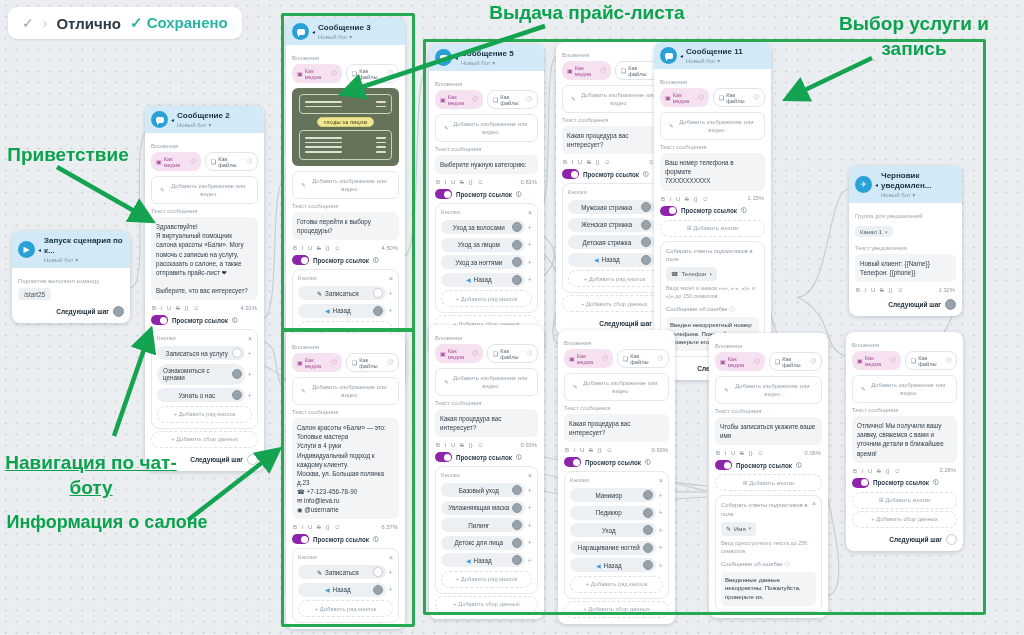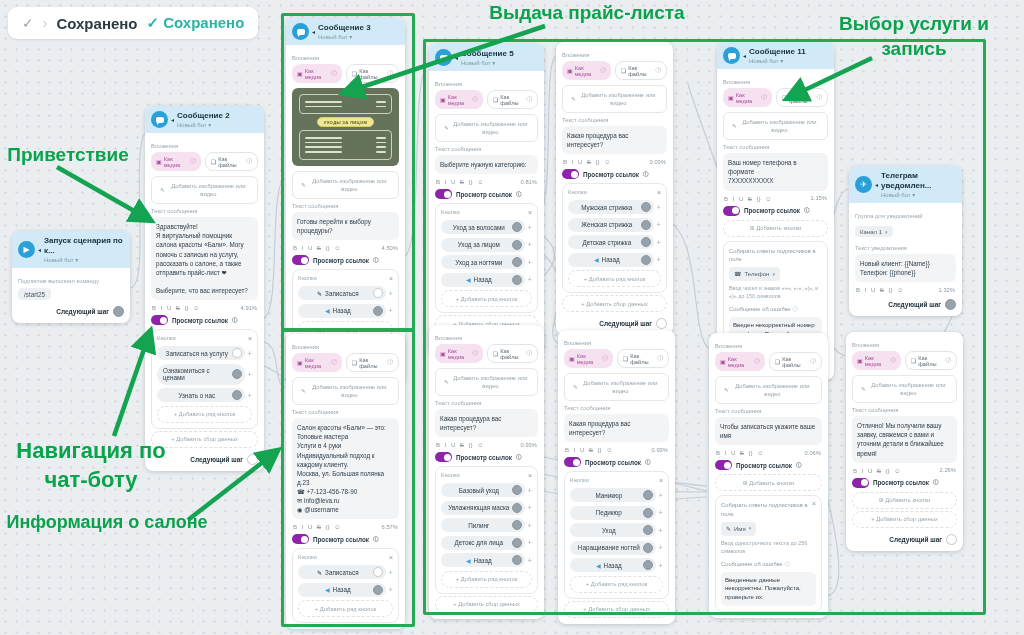--- a/index.html
+++ b/index.html
@@ -83,21 +83,21 @@
   .ppill{width:fit-content;margin:3px auto;background:#efe795;border:1px solid #d8cf6c;border-radius:5px;
     color:#5c5a20;font-size:4.2px;font-weight:bold;padding:1.5px 6px;letter-spacing:.3px;}
 </style>
 </head>
 <body>
 
 <div id="canvas">
   <div class="crumb">
     <span class="c-check">✓</span>
     <span class="c-chev">›</span>
-    <span class="c-title">Сохранено</span>
+    <span class="c-title">Отлично</span>
     <span class="c-saved">✓ Сохранено</span>
   </div>
 <svg width="1024" height="635" style="position: absolute; left: 0px; top: 0px; z-index: 0; pointer-events: none;">
       <path d="M130,288 C152,288 128,135 148,131" fill="none" stroke="#c6cdd5" stroke-width="1.2"></path>
       <path d="M262,319 C282,319 268,183 285,179" fill="none" stroke="#c6cdd5" stroke-width="1.2"></path>
       <path d="M262,342 C282,342 272,384 285,388" fill="none" stroke="#c6cdd5" stroke-width="1.2"></path>
       <path d="M262,365 C310,385 305,425 285,432" fill="none" stroke="#c6cdd5" stroke-width="1.2"></path>
       <path d="M404,257 C424,247 410,75 428,66" fill="none" stroke="#c6cdd5" stroke-width="1.2"></path>
       <path d="M537,215 C556,212 542,62 556,56" fill="none" stroke="#c6cdd5" stroke-width="1.2"></path>
       <path d="M537,232 C600,270 475,318 432,334" fill="none" stroke="#c6cdd5" stroke-width="1.2"></path>
@@ -111,21 +111,21 @@
       <path d="M797,297 C830,297 827,193 848,189" fill="none" stroke="#c6cdd5" stroke-width="1.2"></path>
       <path d="M797,297 C836,316 820,347 845,356" fill="none" stroke="#c6cdd5" stroke-width="1.2"></path>
       <path d="M957,304 C936,362 892,400 868,420" fill="none" stroke="#c6cdd5" stroke-width="1.2"></path>
     </svg>
     <div class="gbox" style="left: 281px; top: 13px; width: 128px; height: 313px;"></div>
     <div class="gbox" style="left: 281px; top: 328px; width: 128px; height: 293px;"></div>
     <div class="gbox" style="left: 423px; top: 39px; width: 557px; height: 570px;"></div>
     <div class="ann" style="left: 818px; top: 12px; width: 192px; font-size: 19px;">Выбор услуги и запись</div>
     <div class="ann" style="left: 452px; top: 1px; width: 270px; font-size: 19px;">Выдача прайс-листа</div>
     <div class="ann" style="left: 2px; top: 143px; width: 132px; font-size: 19px;">Приветствие</div>
-    <div class="ann" style="left: 2px; top: 437px; width: 178px; font-size: 22px;">Навигация по чат-боту</div>
+    <div class="ann" style="left: 2px; top: 451px; width: 178px; font-size: 19px; text-decoration: underline;">Навигация по чат-боту</div>
     <div class="ann" style="left: 0px; top: 511px; width: 214px; font-size: 18px;">Информация о салоне</div>
     <svg width="1024" height="635" style="position: absolute; left: 0px; top: 0px; z-index: 3; pointer-events: none;">
       <defs>
         <marker id="ah" markerWidth="6" markerHeight="6" refX="4.5" refY="3" orient="auto">
           <path d="M0,0 L6,3 L0,6 Z" fill="#14a351"></path>
         </marker>
       </defs>
       <line x1="545" y1="26" x2="344" y2="93" stroke="#14a351" stroke-width="4.5" marker-end="url(#ah)"></line>
       <line x1="872" y1="58" x2="788" y2="98" stroke="#14a351" stroke-width="4.5" marker-end="url(#ah)"></line>
       <line x1="57" y1="167" x2="150" y2="220" stroke="#14a351" stroke-width="4.5" marker-end="url(#ah)"></line>
@@ -561,21 +561,21 @@
           </div>
           <div class="dashed">+ Добавить ряд кнопок</div>
         </div>
         <div class="dashed">+ Добавить сбор данных</div>
         <div class="nextrow">
           <span>Следующий шаг</span>
           <span class="ndot nempty"></span>
         </div>
       </div>
     </div>
-    <div class="card" style="left: 717px; top: 42px; width: 117px;">
+    <div class="card" style="left: 654px; top: 42px; width: 117px;">
       <div class="chead">
         <div class="cicon">
           <div class="bubble"></div>
         </div>
         <span class="hport">◂</span>
         <div class="ctw">
           <div class="ctitle">Сообщение 11</div>
           <div class="csub">Новый бот ▾</div>
         </div>
       </div>
@@ -624,21 +624,21 @@
           <span>Следующий шаг</span>
           <span class="ndot nfilled"></span>
         </div>
       </div>
     </div>
     <div class="card" style="left: 849px; top: 166px; width: 113px;">
       <div class="chead">
         <div class="cicon">✈</div>
         <span class="hport">◂</span>
         <div class="ctw">
-          <div class="ctitle">Телеграм уведомлен...</div>
+          <div class="ctitle">Черновик уведомлен...</div>
           <div class="csub">Новый бот ▾</div>
         </div>
       </div>
       <div class="cbody"><div class="lbl">Группа для уведомлений</div><div class="fieldchip">
           <span>Канал 1</span>
           <span class="caret">▾</span>
         </div><div class="lbl">Текст уведомления</div><div class="txt">Новый клиент: {{Name}}
 Телефон: {{phone}}</div><div class="tools">
           <span class="ti">B</span>
           <span class="ti">I</span>

